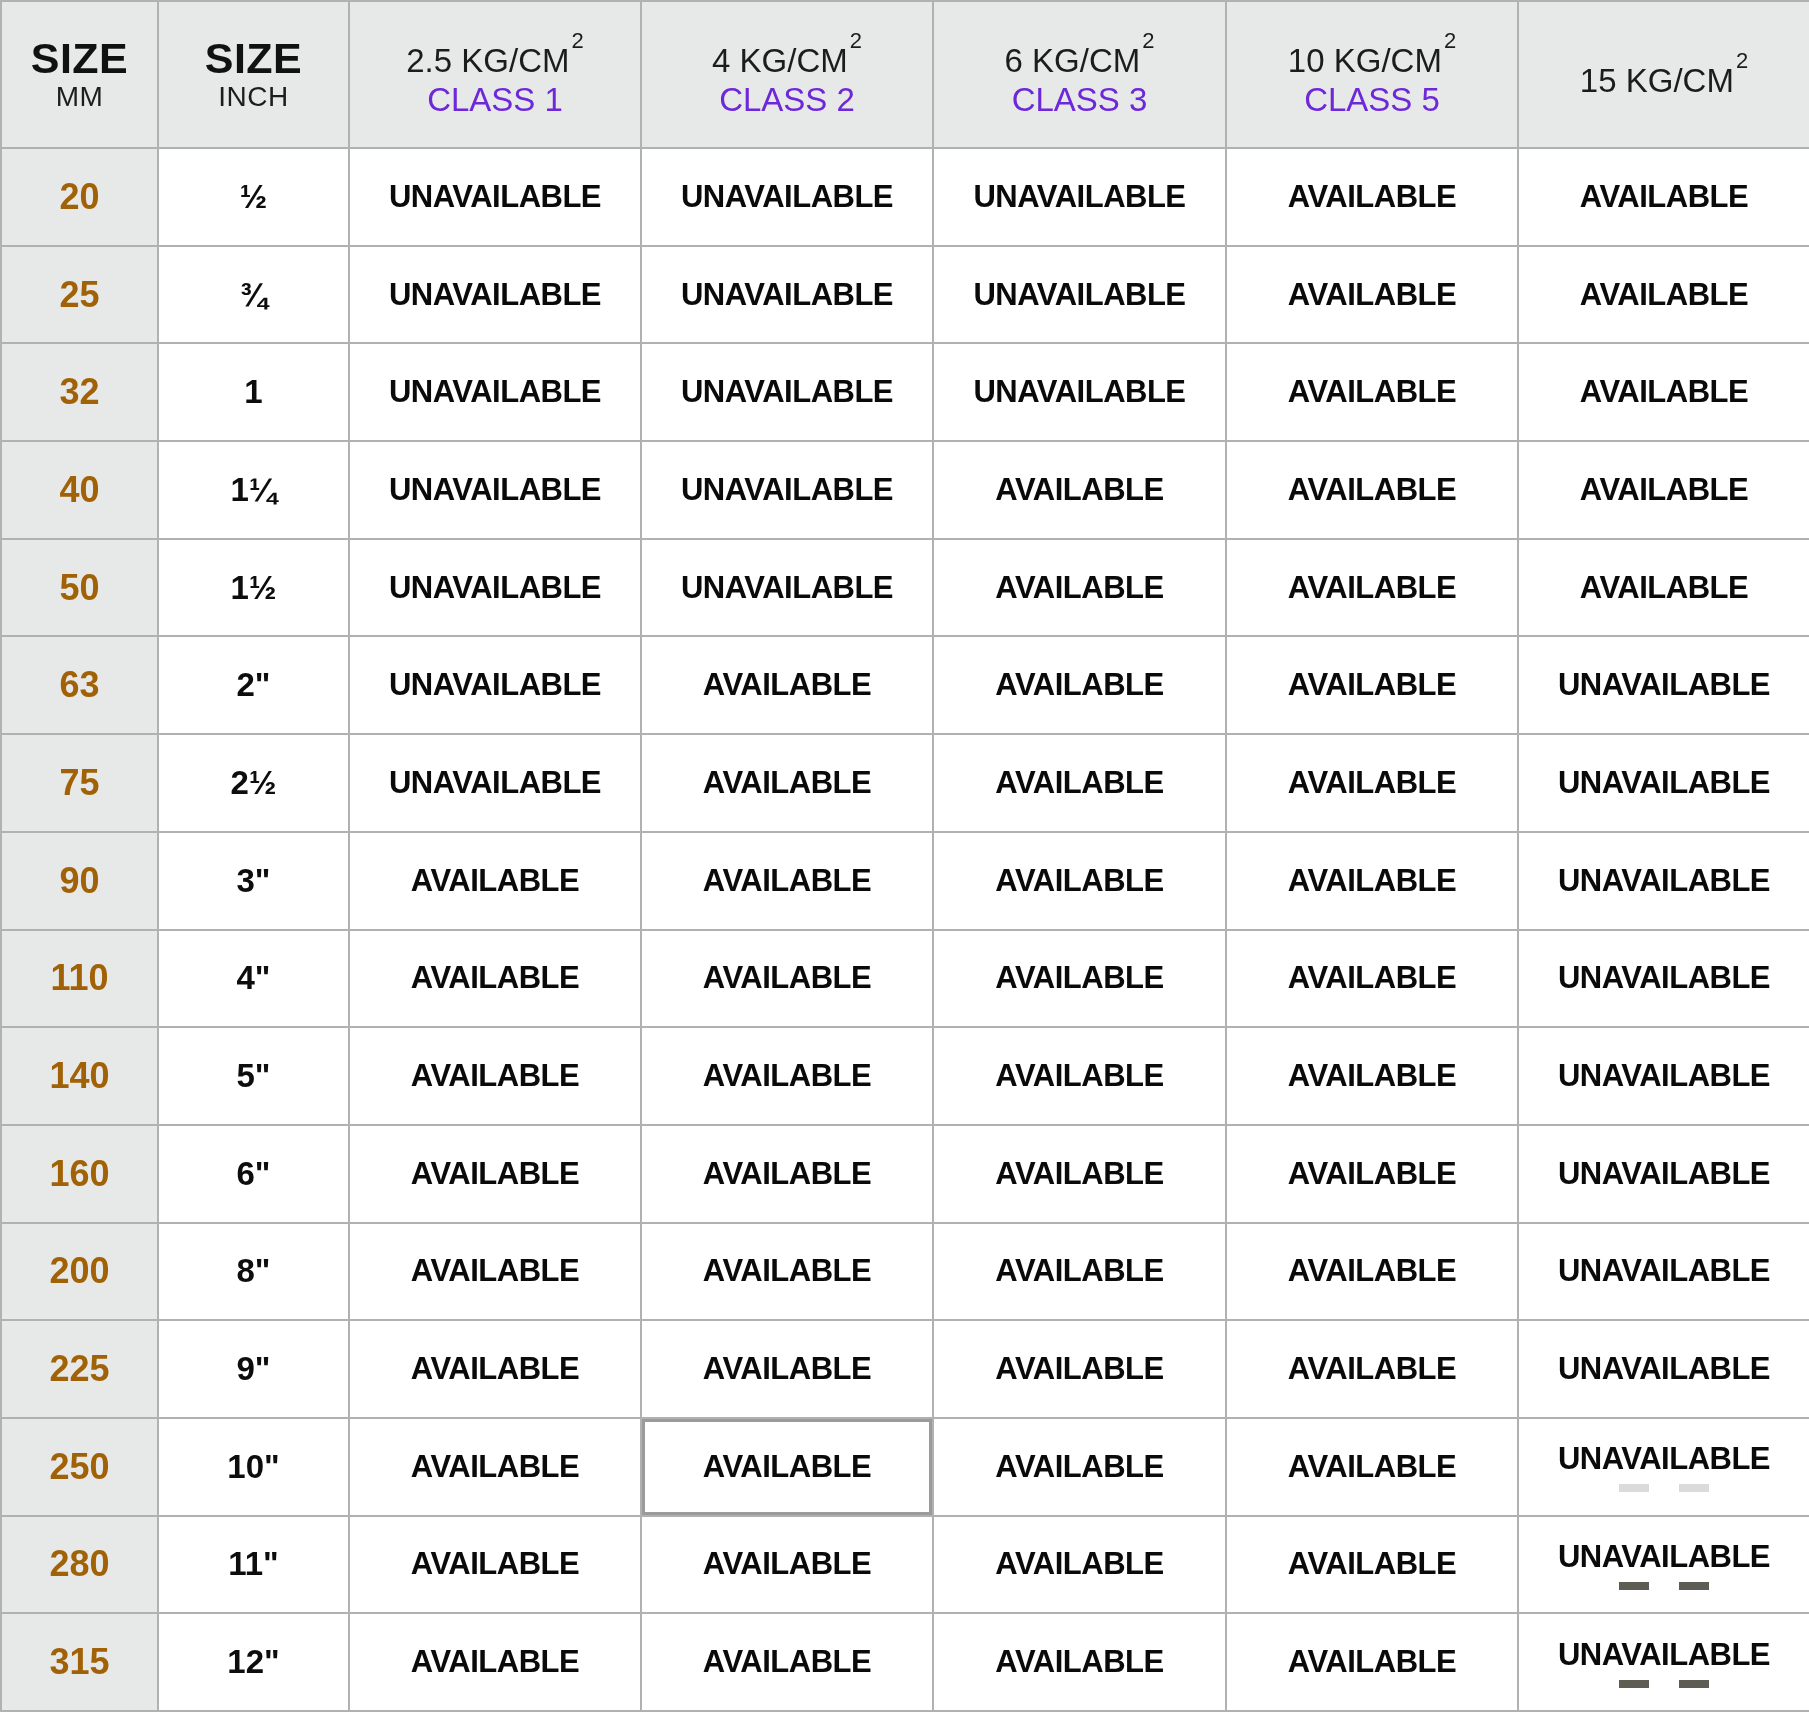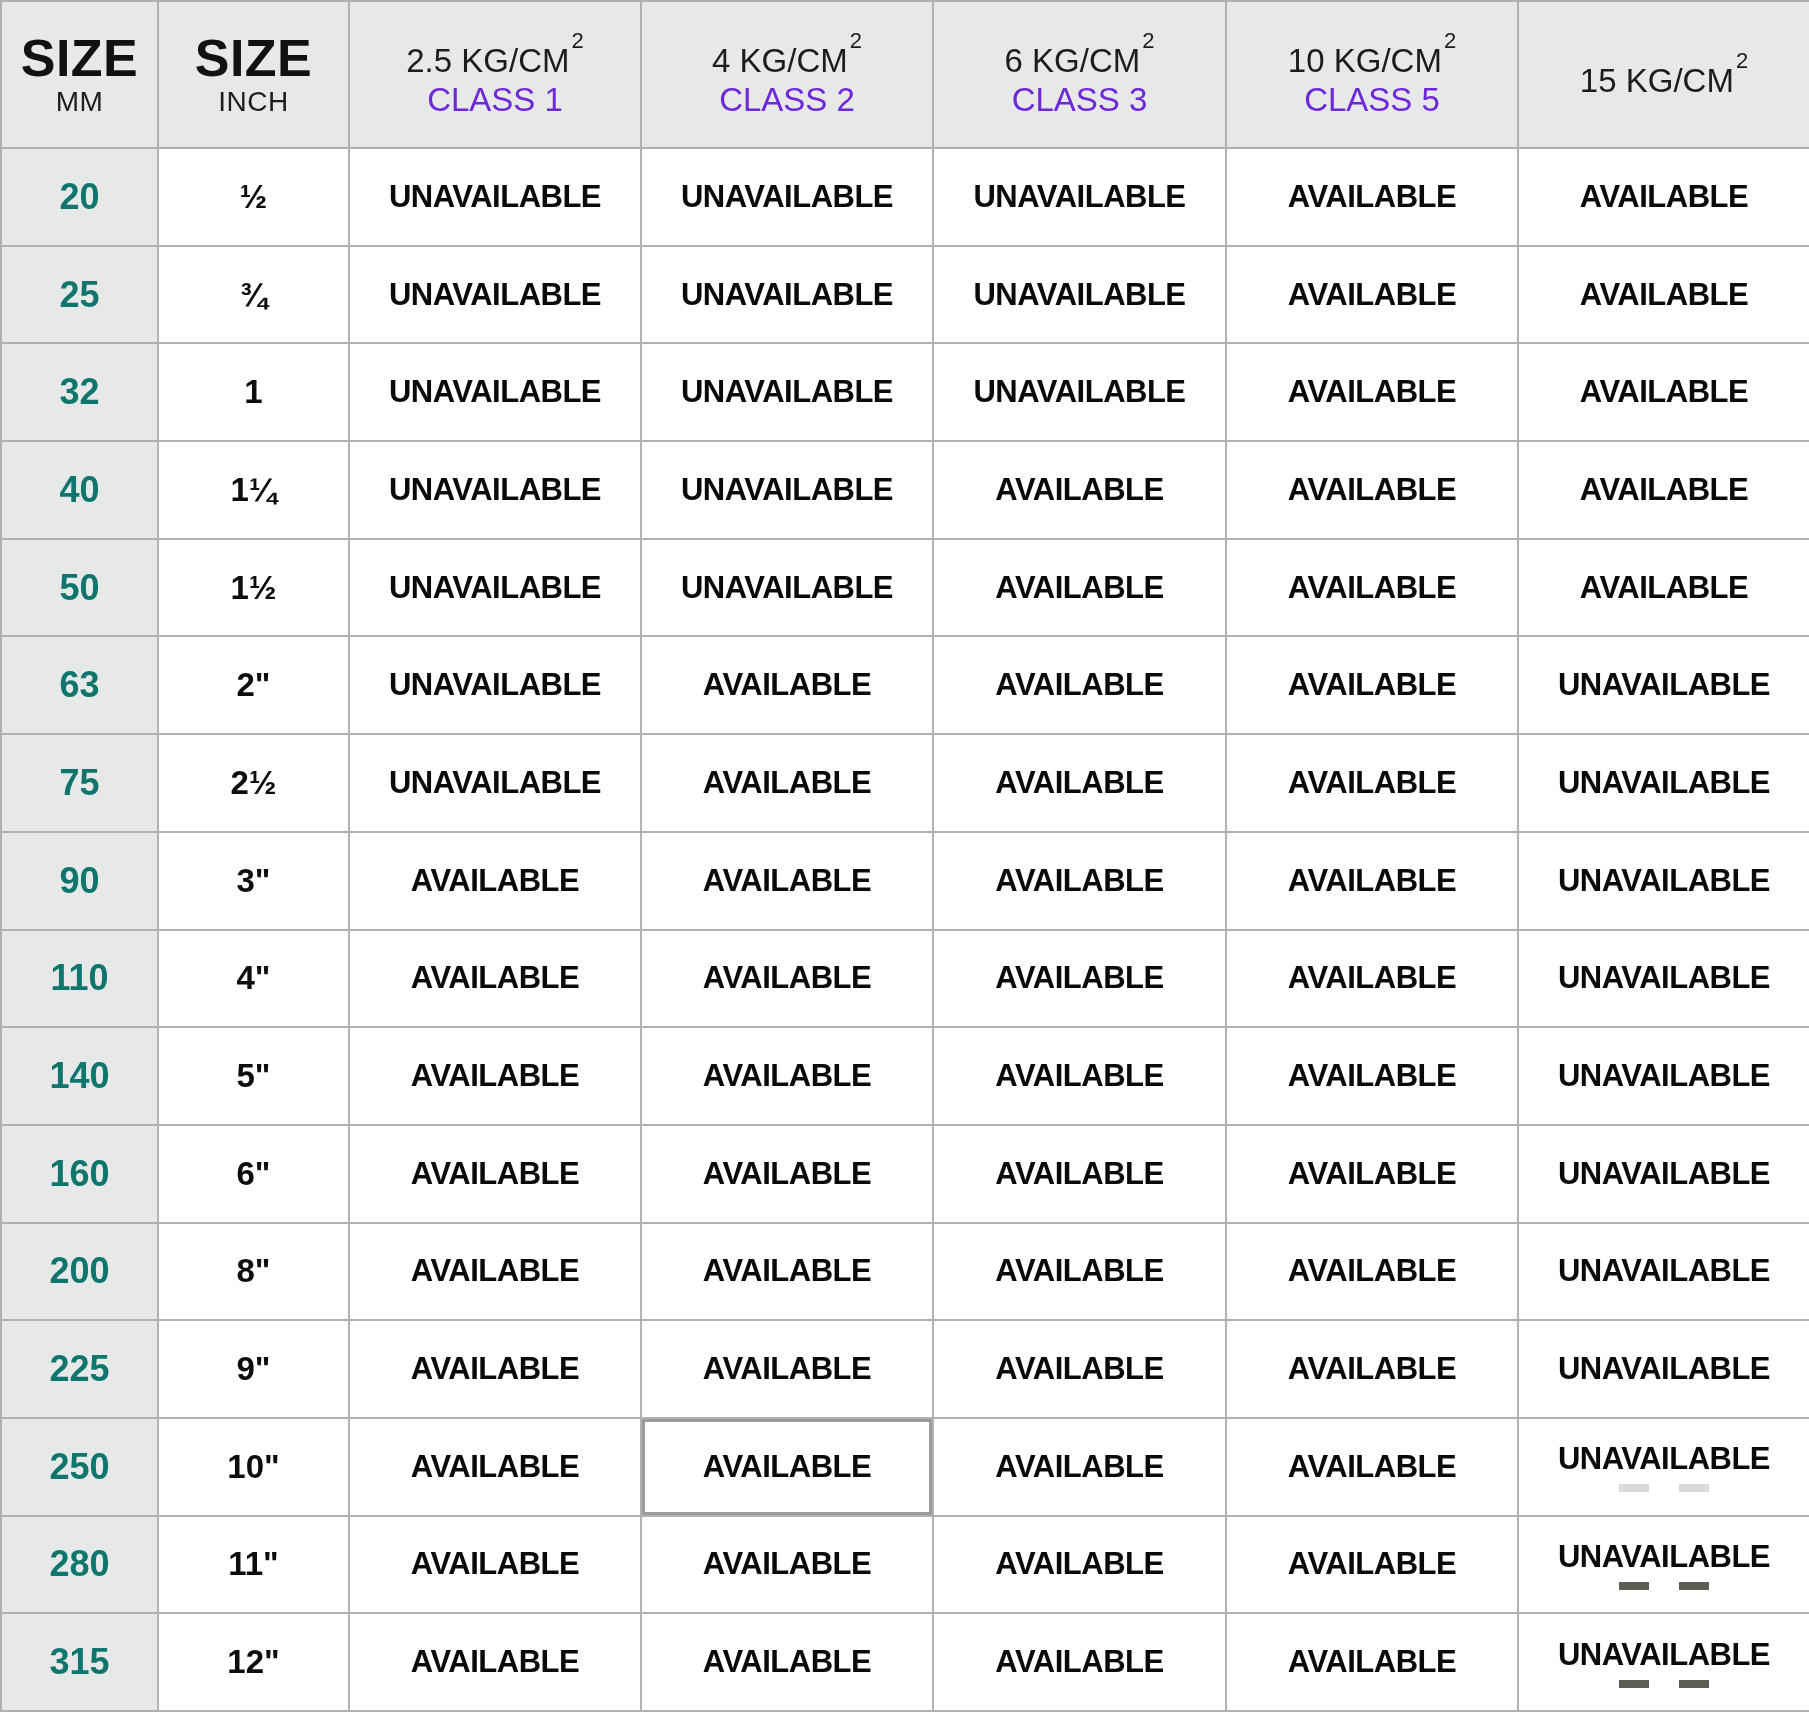--- a/index.html
+++ b/index.html
@@ -30,21 +30,21 @@
   }
   thead tr { height: 147px; }
   tbody tr { height: 92px; }
 
   th.hdr {
     background: #e7e8e8;
     font-weight: 400;
     color: #161616;
   }
   .hdr-top {
-    font-size: 52px;
+    font-size: 43px;
     font-weight: 700;
     color: #111;
     letter-spacing: 0.5px;
     line-height: 1.05;
   }
   .hdr-bottom {
     font-size: 28px;
     font-weight: 400;
     color: #1d1d1d;
     letter-spacing: 0.5px;
@@ -67,21 +67,21 @@
   .sup2 {
     display: inline-block;
     font-size: 22px;
     vertical-align: 24px;
     margin-left: 2px;
   }
   td.mm {
     background: #e7e8e8;
     font-size: 36px;
     font-weight: 700;
-    color: #0f766e;
+    color: #a16207;
   }
   td.inch {
     background: #ffffff;
     font-size: 33px;
     font-weight: 700;
     color: #0d0d0d;
   }
   td.status {
     background: #ffffff;
     font-size: 31px;

